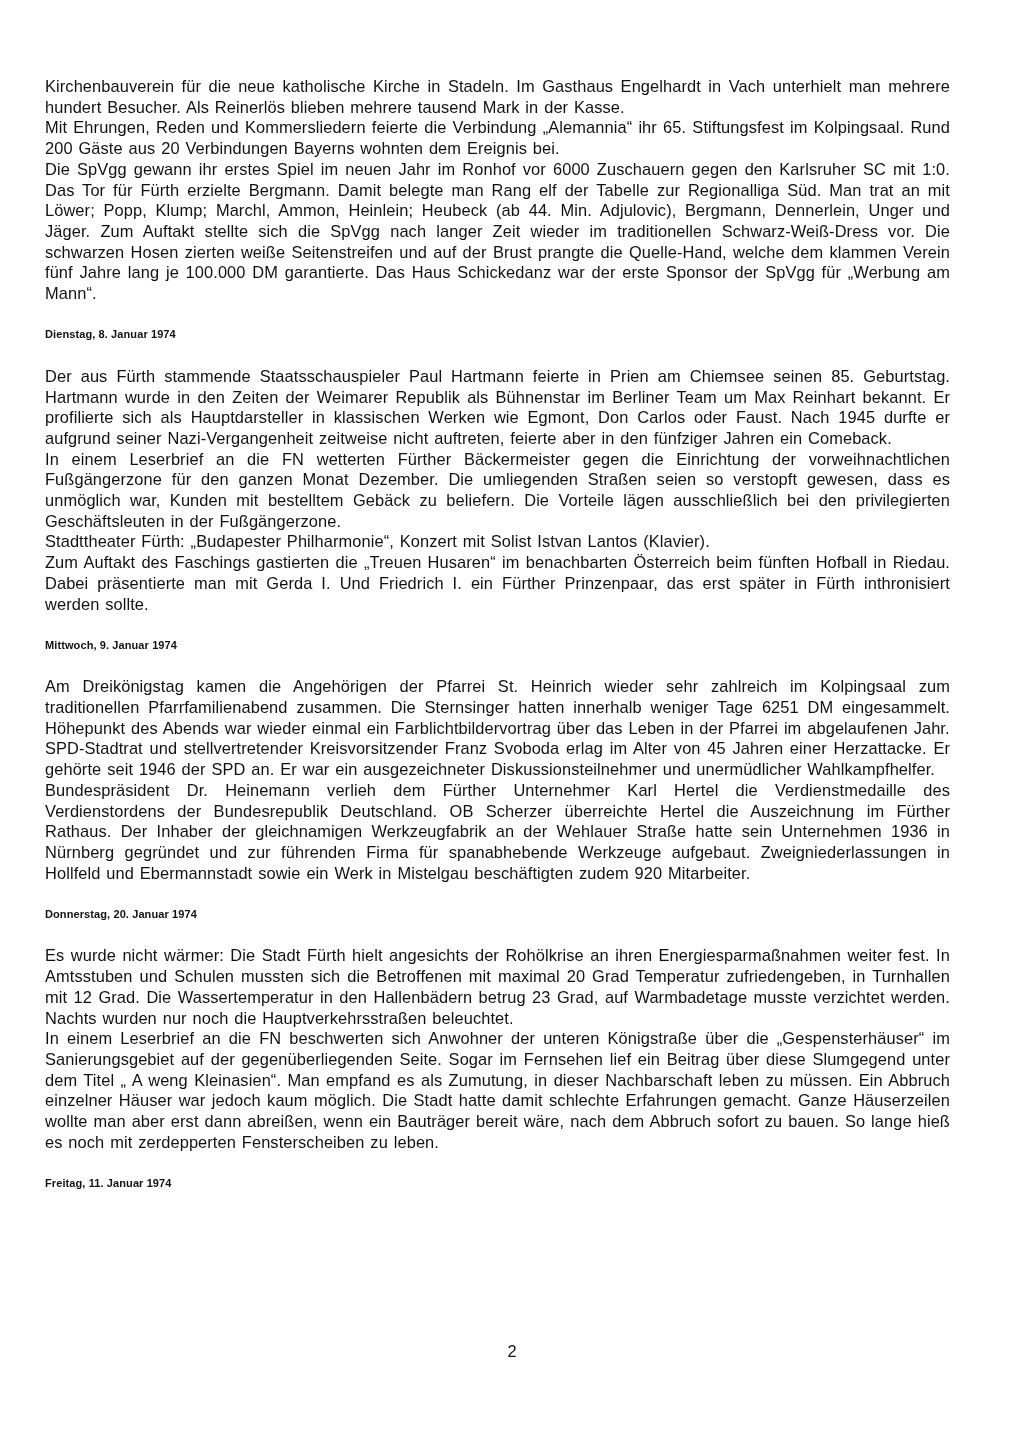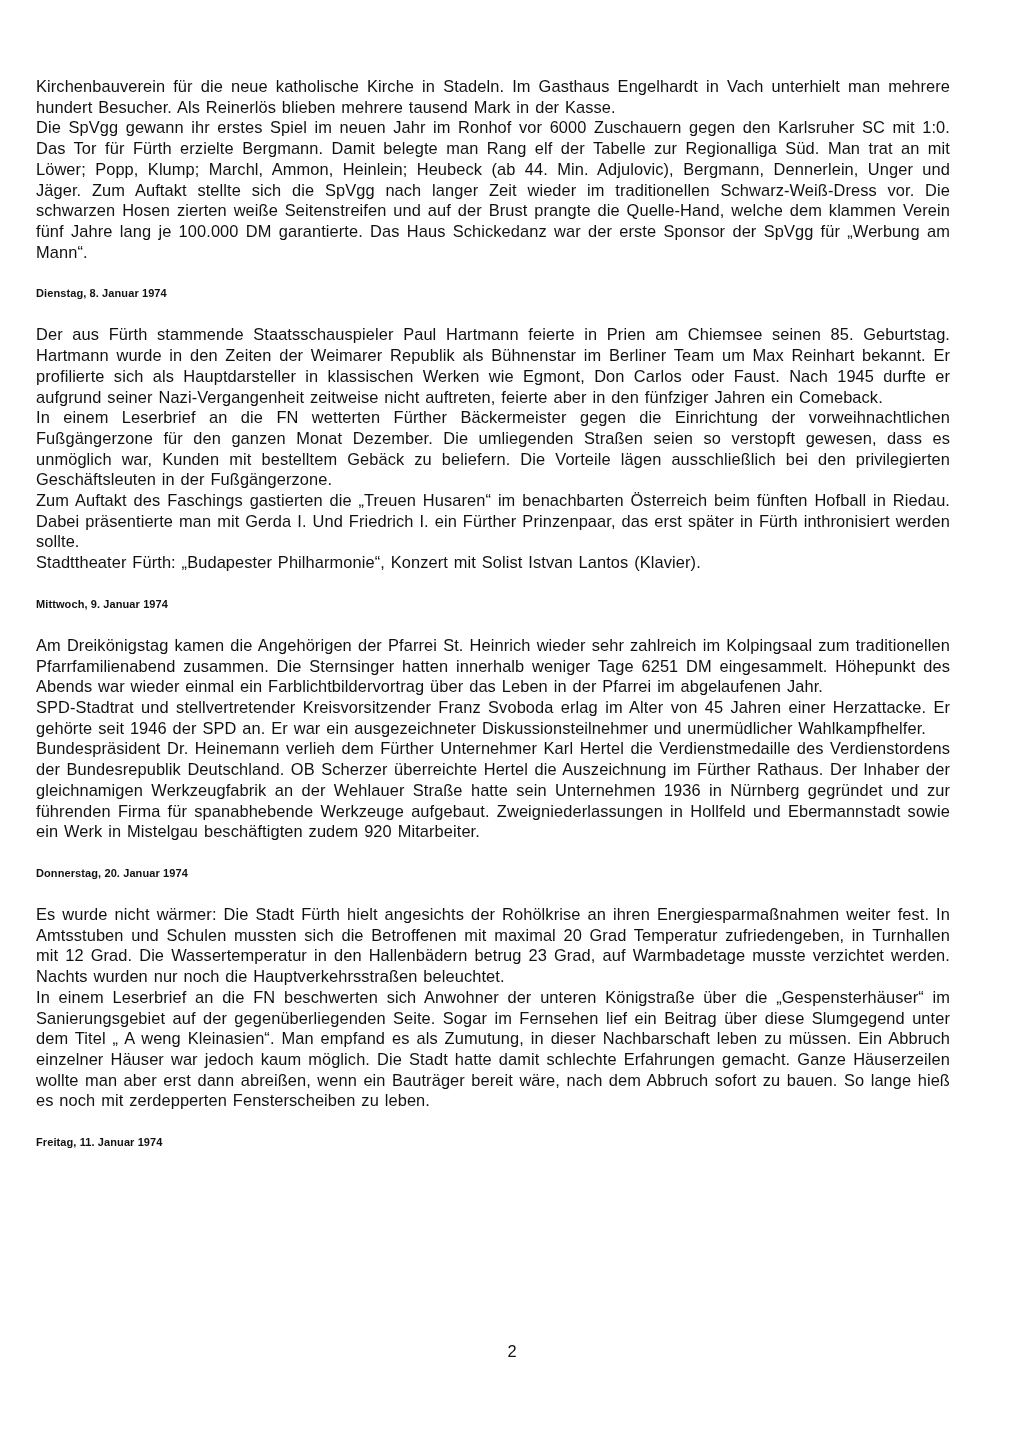--- a/index.html
+++ b/index.html
@@ -11,21 +11,21 @@
     width: 1024px;
     height: 1448px;
     position: relative;
     font-family: "Liberation Sans", sans-serif;
     color: #111111;
     overflow: hidden;
   }
   .page {
     position: absolute;
     top: 0; left: 0; right: 0; bottom: 0;
-    padding: 76px 74px 0 36px;
+    padding: 76px 74px 0 45px;
     box-sizing: border-box;
   }
   .para {
     margin: 0;
     font-size: 16.4px;
     line-height: 20.7px;
     text-align: justify;
     letter-spacing: 0.1px;
     word-spacing: 1.2px;
   }
@@ -45,26 +45,27 @@
     font-size: 16.4px;
     line-height: 20.7px;
   }
 </style>
 </head>
 <body>
 
 <div class="page">
   <div id="doc-content">
       <p class="para">Kirchenbauverein für die neue katholische Kirche in Stadeln. Im Gasthaus Engelhardt in Vach unterhielt man mehrere hundert Besucher. Als Reinerlös blieben mehrere tausend Mark in der Kasse.</p>
+      <p class="para">Mit Ehrungen, Reden und Kommersliedern feierte die Verbindung „Alemannia“ ihr 65. Stiftungsfest im Kolpingsaal. Rund 200 Gäste aus 20 Verbindungen Bayerns wohnten dem Ereignis bei.</p>
       <p class="para">Die SpVgg gewann ihr erstes Spiel im neuen Jahr im Ronhof vor 6000 Zuschauern gegen den Karlsruher SC mit 1:0. Das Tor für Fürth erzielte Bergmann. Damit belegte man Rang elf der Tabelle zur Regionalliga Süd. Man trat an mit Löwer; Popp, Klump; Marchl, Ammon, Heinlein; Heubeck (ab 44. Min. Adjulovic), Bergmann, Dennerlein, Unger und Jäger. Zum Auftakt stellte sich die SpVgg nach langer Zeit wieder im traditionellen Schwarz-Weiß-Dress vor. Die schwarzen Hosen zierten weiße Seitenstreifen und auf der Brust prangte die Quelle-Hand, welche dem klammen Verein fünf Jahre lang je 100.000 DM garantierte. Das Haus Schickedanz war der erste Sponsor der SpVgg für „Werbung am Mann“.</p>
       <p class="heading">Dienstag, 8. Januar 1974</p>
       <p class="para">Der aus Fürth stammende Staatsschauspieler Paul Hartmann feierte in Prien am Chiemsee seinen 85. Geburtstag. Hartmann wurde in den Zeiten der Weimarer Republik als Bühnenstar im Berliner Team um Max Reinhart bekannt. Er profilierte sich als Hauptdarsteller in klassischen Werken wie Egmont, Don Carlos oder Faust. Nach 1945 durfte er aufgrund seiner Nazi-Vergangenheit zeitweise nicht auftreten, feierte aber in den fünfziger Jahren ein Comeback.</p>
       <p class="para">In einem Leserbrief an die FN wetterten Fürther Bäckermeister gegen die Einrichtung der vorweihnachtlichen Fußgängerzone für den ganzen Monat Dezember. Die umliegenden Straßen seien so verstopft gewesen, dass es unmöglich war, Kunden mit bestelltem Gebäck zu beliefern. Die Vorteile lägen ausschließlich bei den privilegierten Geschäftsleuten in der Fußgängerzone.</p>
+      <p class="para">Stadttheater Fürth: „Budapester Philharmonie“, Konzert mit Solist Istvan Lantos (Klavier).</p>
       <p class="para">Zum Auftakt des Faschings gastierten die „Treuen Husaren“ im benachbarten Österreich beim fünften Hofball in Riedau. Dabei präsentierte man mit Gerda I. Und Friedrich I. ein Fürther Prinzenpaar, das erst später in Fürth inthronisiert werden sollte.</p>
-      <p class="para">Stadttheater Fürth: „Budapester Philharmonie“, Konzert mit Solist Istvan Lantos (Klavier).</p>
       <p class="heading">Mittwoch, 9. Januar 1974</p>
       <p class="para">Am Dreikönigstag kamen die Angehörigen der Pfarrei St. Heinrich wieder sehr zahlreich im Kolpingsaal zum traditionellen Pfarrfamilienabend zusammen. Die Sternsinger hatten innerhalb weniger Tage 6251 DM eingesammelt. Höhepunkt des Abends war wieder einmal ein Farblichtbildervortrag über das Leben in der Pfarrei im abgelaufenen Jahr.</p>
       <p class="para">SPD-Stadtrat und stellvertretender Kreisvorsitzender Franz Svoboda erlag im Alter von 45 Jahren einer Herzattacke. Er gehörte seit 1946 der SPD an. Er war ein ausgezeichneter Diskussionsteilnehmer und unermüdlicher Wahlkampfhelfer.</p>
       <p class="para">Bundespräsident Dr. Heinemann verlieh dem Fürther Unternehmer Karl Hertel die Verdienstmedaille des Verdienstordens der Bundesrepublik Deutschland. OB Scherzer überreichte Hertel die Auszeichnung im Fürther Rathaus. Der Inhaber der gleichnamigen Werkzeugfabrik an der Wehlauer Straße hatte sein Unternehmen 1936 in Nürnberg gegründet und zur führenden Firma für spanabhebende Werkzeuge aufgebaut. Zweigniederlassungen in Hollfeld und Ebermannstadt sowie ein Werk in Mistelgau beschäftigten zudem 920 Mitarbeiter.</p>
       <p class="heading">Donnerstag, 20. Januar 1974</p>
       <p class="para">Es wurde nicht wärmer: Die Stadt Fürth hielt angesichts der Rohölkrise an ihren Energiesparmaßnahmen weiter fest. In Amtsstuben und Schulen mussten sich die Betroffenen mit maximal 20 Grad Temperatur zufriedengeben, in Turnhallen mit 12 Grad. Die Wassertemperatur in den Hallenbädern betrug 23 Grad, auf Warmbadetage musste verzichtet werden. Nachts wurden nur noch die Hauptverkehrsstraßen beleuchtet.</p>
       <p class="para">In einem Leserbrief an die FN beschwerten sich Anwohner der unteren Königstraße über die „Gespensterhäuser“ im Sanierungsgebiet auf der gegenüberliegenden Seite. Sogar im Fernsehen lief ein Beitrag über diese Slumgegend unter dem Titel „ A weng Kleinasien“. Man empfand es als Zumutung, in dieser Nachbarschaft leben zu müssen. Ein Abbruch einzelner Häuser war jedoch kaum möglich. Die Stadt hatte damit schlechte Erfahrungen gemacht. Ganze Häuserzeilen wollte man aber erst dann abreißen, wenn ein Bauträger bereit wäre, nach dem Abbruch sofort zu bauen. So lange hieß es noch mit zerdepperten Fensterscheiben zu leben.</p>
       <p class="heading">Freitag, 11. Januar 1974</p>
     </div>
   <div class="page-number">2</div>

